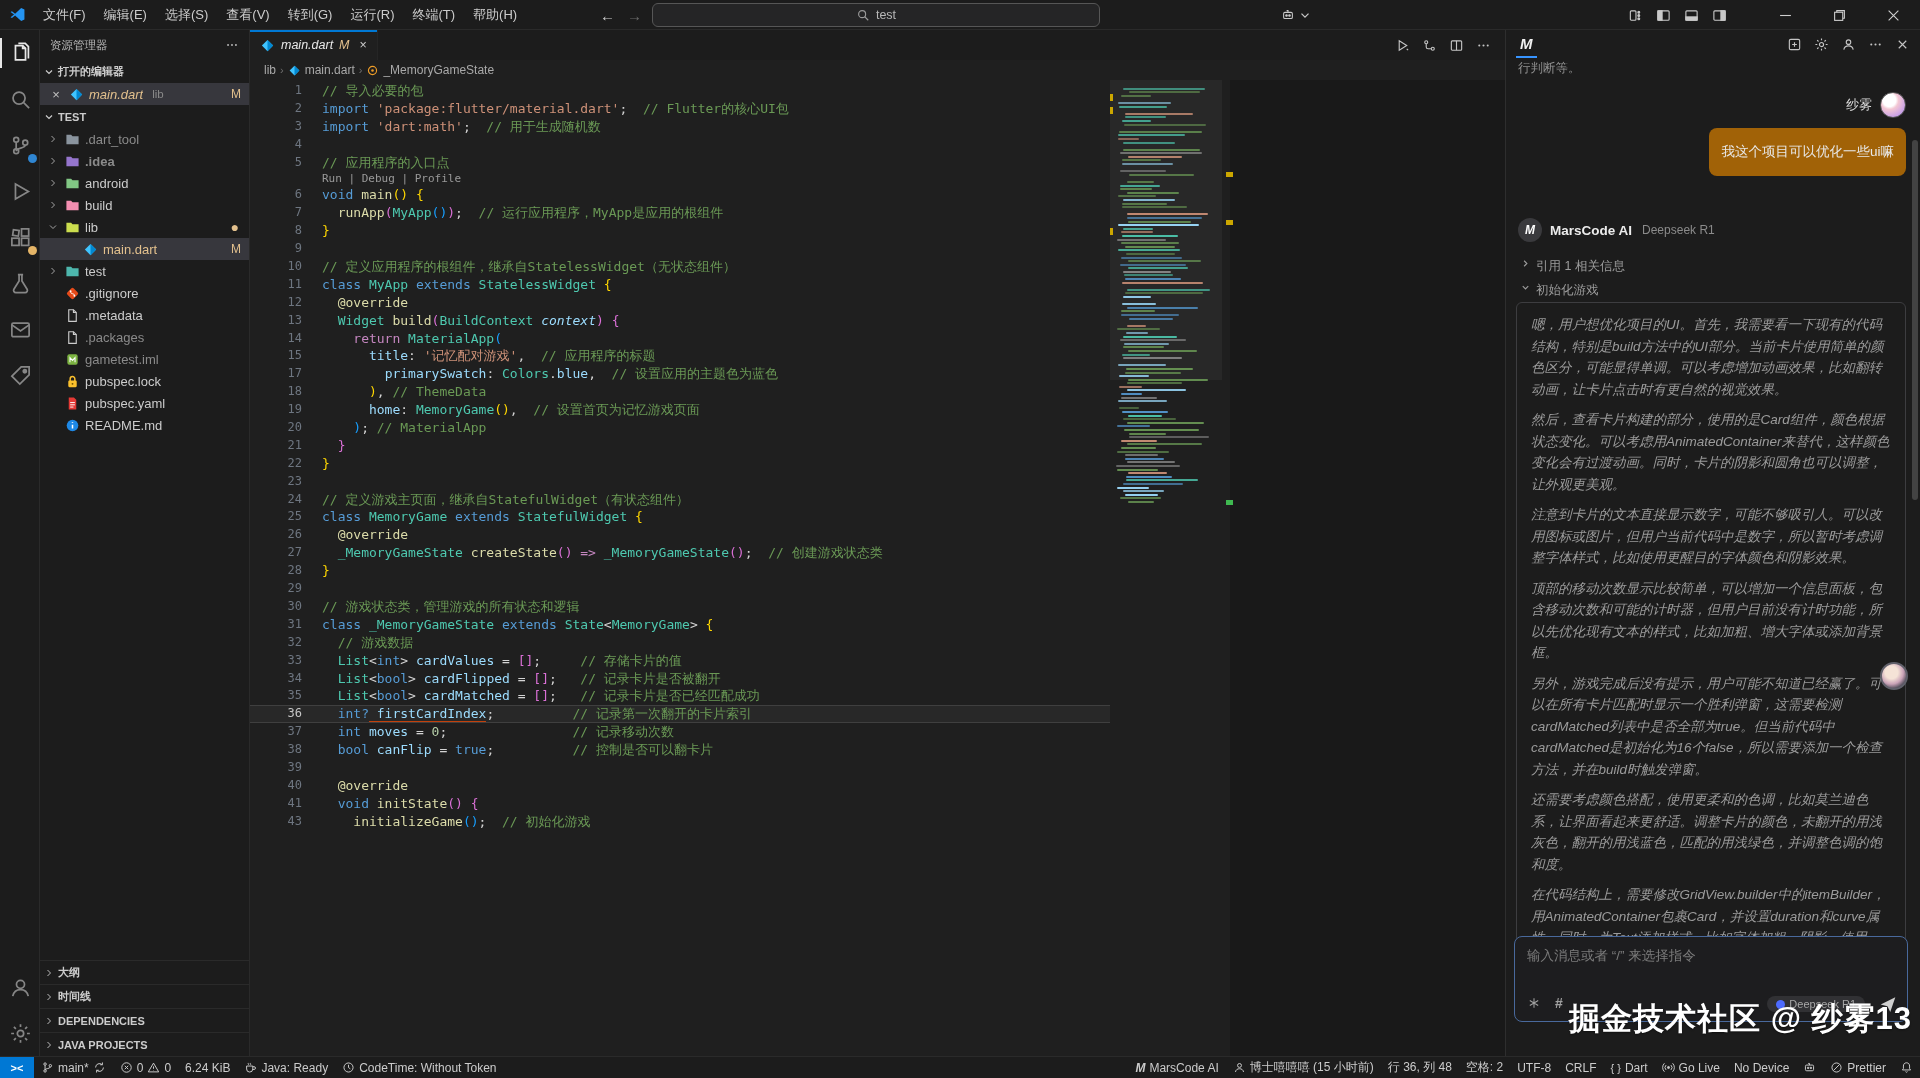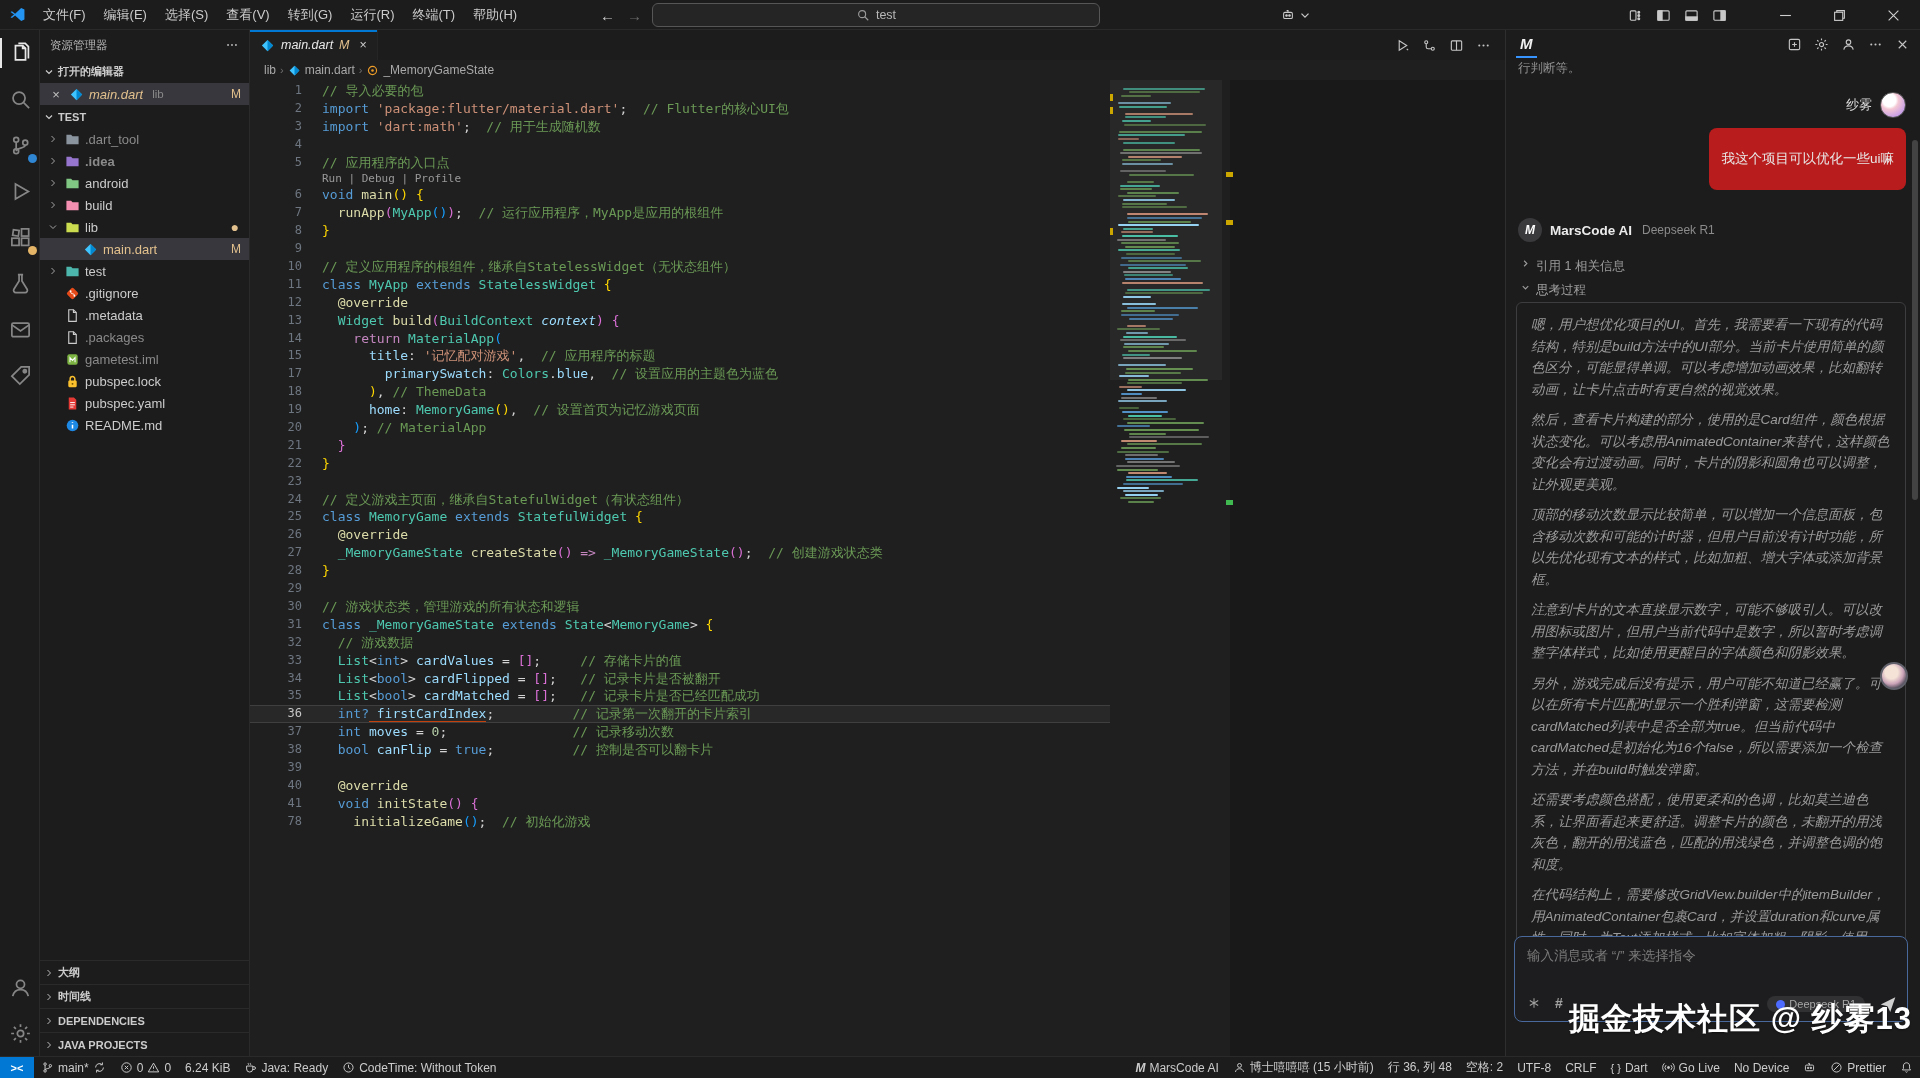--- a/index.html
+++ b/index.html
@@ -107,22 +107,22 @@
     border-left:1px solid #2e2e2e; font-size:13px; }
   #panel-header { position:absolute; left:0; top:0; right:0; height:28px; display:flex; align-items:center; padding:0 10px; }
   #panel-logo { font-weight:bold; font-style:italic; font-size:15px; color:#f0f0f0; position:relative; padding:0 4px 2px; }
   #panel-logo::after { content:""; position:absolute; left:0; right:0; bottom:-4px; height:2px; background:#3794ff; }
   #panel-actions { margin-left:auto; display:flex; gap:12px; color:#c5c5c5; }
   #panel-actions .ic svg { width:15px; height:15px; }
   #chat-tail { position:absolute; left:12px; top:30px; color:#8f8f8f; font-size:12.5px; height:15px; overflow:hidden; }
   #user-row { position:absolute; right:14px; top:62px; display:flex; align-items:center; gap:8px; }
   #user-name { color:#dddddd; font-size:13px; }
   .avatar { width:26px; height:26px; border-radius:50%; background:radial-gradient(circle at 35% 30%, #ffffff 0 28%, #f3c7d3 40%, #c9a0e8 75%, #8d6bb0); border:1px solid #555; }
-  #user-bubble { position:absolute; right:14px; top:98px; max-width:300px; background:#b91c1c; color:#e8e8e8;
-    border-radius:8px; padding:22px 12px; font-size:13.5px; }
+  #user-bubble { position:absolute; right:14px; top:98px; max-width:300px; background:#a16207; color:#e8e8e8;
+    border-radius:8px; padding:15px 12px; font-size:13.5px; }
   #ai-row { position:absolute; left:12px; top:188px; display:flex; align-items:center; gap:8px; }
   #ai-avatar { width:24px; height:24px; border-radius:50%; background:#3a3a3d; color:#fff; font-weight:bold;
     font-style:italic; font-size:12px; display:flex; align-items:center; justify-content:center; }
   #ai-name { font-weight:bold; color:#ececec; font-size:13.5px; }
   #ai-model { color:#8b8b8b; font-size:12px; margin-left:2px; }
   .fold-row { position:absolute; left:14px; display:flex; align-items:flex-start; gap:5px; color:#9d9d9d; font-size:12.5px; }
   .fold-row .ic svg { width:11px; height:11px; }
   #think-box { position:absolute; left:10px; right:14px; top:272px; height:643px; border:1px solid #3d3d40;
     border-radius:6px; padding:2px 14px; overflow:hidden; }
   #think-box p { font-style:italic; color:#9b9b9b; font-size:13.5px; line-height:21.5px; margin:9px 0; }
@@ -693,21 +693,21 @@
           <div class="code-row"><span class="ln">32</span><span class="ct"><span class="tk-pc">  </span><span class="tk-cm">// 游戏数据</span></span></div>
           <div class="code-row"><span class="ln">33</span><span class="ct"><span class="tk-pc">  </span><span class="tk-ty">List</span><span class="tk-pc">&lt;</span><span class="tk-kw">int</span><span class="tk-pc">&gt;</span><span class="tk-vr"> cardValues</span><span class="tk-pc"> = </span><span class="tk-b2">[]</span><span class="tk-pc">;</span><span class="tk-cm">     // 存储卡片的值</span></span></div>
           <div class="code-row"><span class="ln">34</span><span class="ct"><span class="tk-pc">  </span><span class="tk-ty">List</span><span class="tk-pc">&lt;</span><span class="tk-kw">bool</span><span class="tk-pc">&gt;</span><span class="tk-vr"> cardFlipped</span><span class="tk-pc"> = </span><span class="tk-b2">[]</span><span class="tk-pc">;</span><span class="tk-cm">   // 记录卡片是否被翻开</span></span></div>
           <div class="code-row"><span class="ln">35</span><span class="ct"><span class="tk-pc">  </span><span class="tk-ty">List</span><span class="tk-pc">&lt;</span><span class="tk-kw">bool</span><span class="tk-pc">&gt;</span><span class="tk-vr"> cardMatched</span><span class="tk-pc"> = </span><span class="tk-b2">[]</span><span class="tk-pc">;</span><span class="tk-cm">   // 记录卡片是否已经匹配成功</span></span></div>
           <div class="code-row cur"><span class="ln">36</span><span class="ct"><span class="tk-pc">  </span><span class="tk-kw">int?</span><span class="tk-vr u"> firstCardIndex</span><span class="tk-pc">;</span><span class="tk-cm">          // 记录第一次翻开的卡片索引</span></span></div>
           <div class="code-row"><span class="ln">37</span><span class="ct"><span class="tk-pc">  </span><span class="tk-kw">int</span><span class="tk-vr"> moves</span><span class="tk-pc"> = </span><span class="tk-nm">0</span><span class="tk-pc">;</span><span class="tk-cm">                // 记录移动次数</span></span></div>
           <div class="code-row"><span class="ln">38</span><span class="ct"><span class="tk-pc">  </span><span class="tk-kw">bool</span><span class="tk-vr"> canFlip</span><span class="tk-pc"> = </span><span class="tk-kw">true</span><span class="tk-pc">;</span><span class="tk-cm">          // 控制是否可以翻卡片</span></span></div>
           <div class="code-row"><span class="ln">39</span><span class="ct"></span></div>
           <div class="code-row"><span class="ln">40</span><span class="ct"><span class="tk-pc">  </span><span class="tk-an">@override</span></span></div>
           <div class="code-row"><span class="ln">41</span><span class="ct"><span class="tk-pc">  </span><span class="tk-kw">void</span><span class="tk-fn"> initState</span><span class="tk-b2">()</span><span class="tk-pc"> </span><span class="tk-b2">{</span></span></div>
-          <div class="code-row"><span class="ln">78</span><span class="ct"><span class="tk-pc">    </span><span class="tk-fn">initializeGame</span><span class="tk-b3">()</span><span class="tk-pc">;</span><span class="tk-cm">  // 初始化游戏</span></span></div>
+          <div class="code-row"><span class="ln">43</span><span class="ct"><span class="tk-pc">    </span><span class="tk-fn">initializeGame</span><span class="tk-b3">()</span><span class="tk-pc">;</span><span class="tk-cm">  // 初始化游戏</span></span></div>
         </div>
       <div id="minimap">
         <div id="mm-slider"></div>
         <div id="mm-rows">
             <div class="mm-r" style="background: transparent; width: 50.5244%; margin-left: 10.2959px;"></div>
             <div class="mm-r" style="background: rgb(78, 201, 176); opacity: 0.628514; width: 78.5042%; margin-left: 7.17245px;"></div>
             <div class="mm-r" style="background: rgb(106, 153, 85); opacity: 0.592835; width: 68.5602%; margin-left: 12.6076px;"></div>
             <div class="mm-r" style="background: rgb(106, 153, 85); opacity: 0.648963; width: 29.673%; margin-left: 4.52653px;"></div>
             <div class="mm-r" style="background: transparent; width: 68.0572%; margin-left: 7.48175px;"></div>
             <div class="mm-r" style="background: rgb(156, 220, 254); opacity: 0.581333; width: 51.4186%; margin-left: 1.83412px;"></div>
@@ -888,27 +888,27 @@
           </svg>
         </span>
       <span>引用 1 相关信息</span>
     </div>
     <div class="fold-row" style="top:252px">
       <span class="ic">
           <svg viewBox="0 0 16 16" fill="none" stroke="#9d9d9d" stroke-width="1.6">
             <path d="M4 6l4 4 4-4"></path>
           </svg>
         </span>
-      <span>思考过程</span>
+      <span>初始化游戏</span>
     </div>
     <div id="think-box">
         <p>嗯，用户想优化项目的UI。首先，我需要看一下现有的代码结构，特别是build方法中的UI部分。当前卡片使用简单的颜色区分，可能显得单调。可以考虑增加动画效果，比如翻转动画，让卡片点击时有更自然的视觉效果。</p>
         <p>然后，查看卡片构建的部分，使用的是Card组件，颜色根据状态变化。可以考虑用AnimatedContainer来替代，这样颜色变化会有过渡动画。同时，卡片的阴影和圆角也可以调整，让外观更美观。</p>
+        <p>注意到卡片的文本直接显示数字，可能不够吸引人。可以改用图标或图片，但用户当前代码中是数字，所以暂时考虑调整字体样式，比如使用更醒目的字体颜色和阴影效果。</p>
         <p>顶部的移动次数显示比较简单，可以增加一个信息面板，包含移动次数和可能的计时器，但用户目前没有计时功能，所以先优化现有文本的样式，比如加粗、增大字体或添加背景框。</p>
-        <p>注意到卡片的文本直接显示数字，可能不够吸引人。可以改用图标或图片，但用户当前代码中是数字，所以暂时考虑调整字体样式，比如使用更醒目的字体颜色和阴影效果。</p>
         <p>另外，游戏完成后没有提示，用户可能不知道已经赢了。可以在所有卡片匹配时显示一个胜利弹窗，这需要检测cardMatched列表中是否全部为true。但当前代码中cardMatched是初始化为16个false，所以需要添加一个检查方法，并在build时触发弹窗。</p>
         <p>还需要考虑颜色搭配，使用更柔和的色调，比如莫兰迪色系，让界面看起来更舒适。调整卡片的颜色，未翻开的用浅灰色，翻开的用浅蓝色，匹配的用浅绿色，并调整色调的饱和度。</p>
         <p>在代码结构上，需要修改GridView.builder中的itemBuilder，用AnimatedContainer包裹Card，并设置duration和curve属性。同时，为Text添加样式，比如字体加粗、阴影，使用Theme中的字体主题。</p>
       </div>
     <div id="panel-scrollbar"></div>
     <div id="float-avatar"></div>
     <div id="chat-input">
       <span id="input-placeholder">输入消息或者 “/” 来选择指令</span>
       <div id="input-left-icons">
         <span class="ic">

